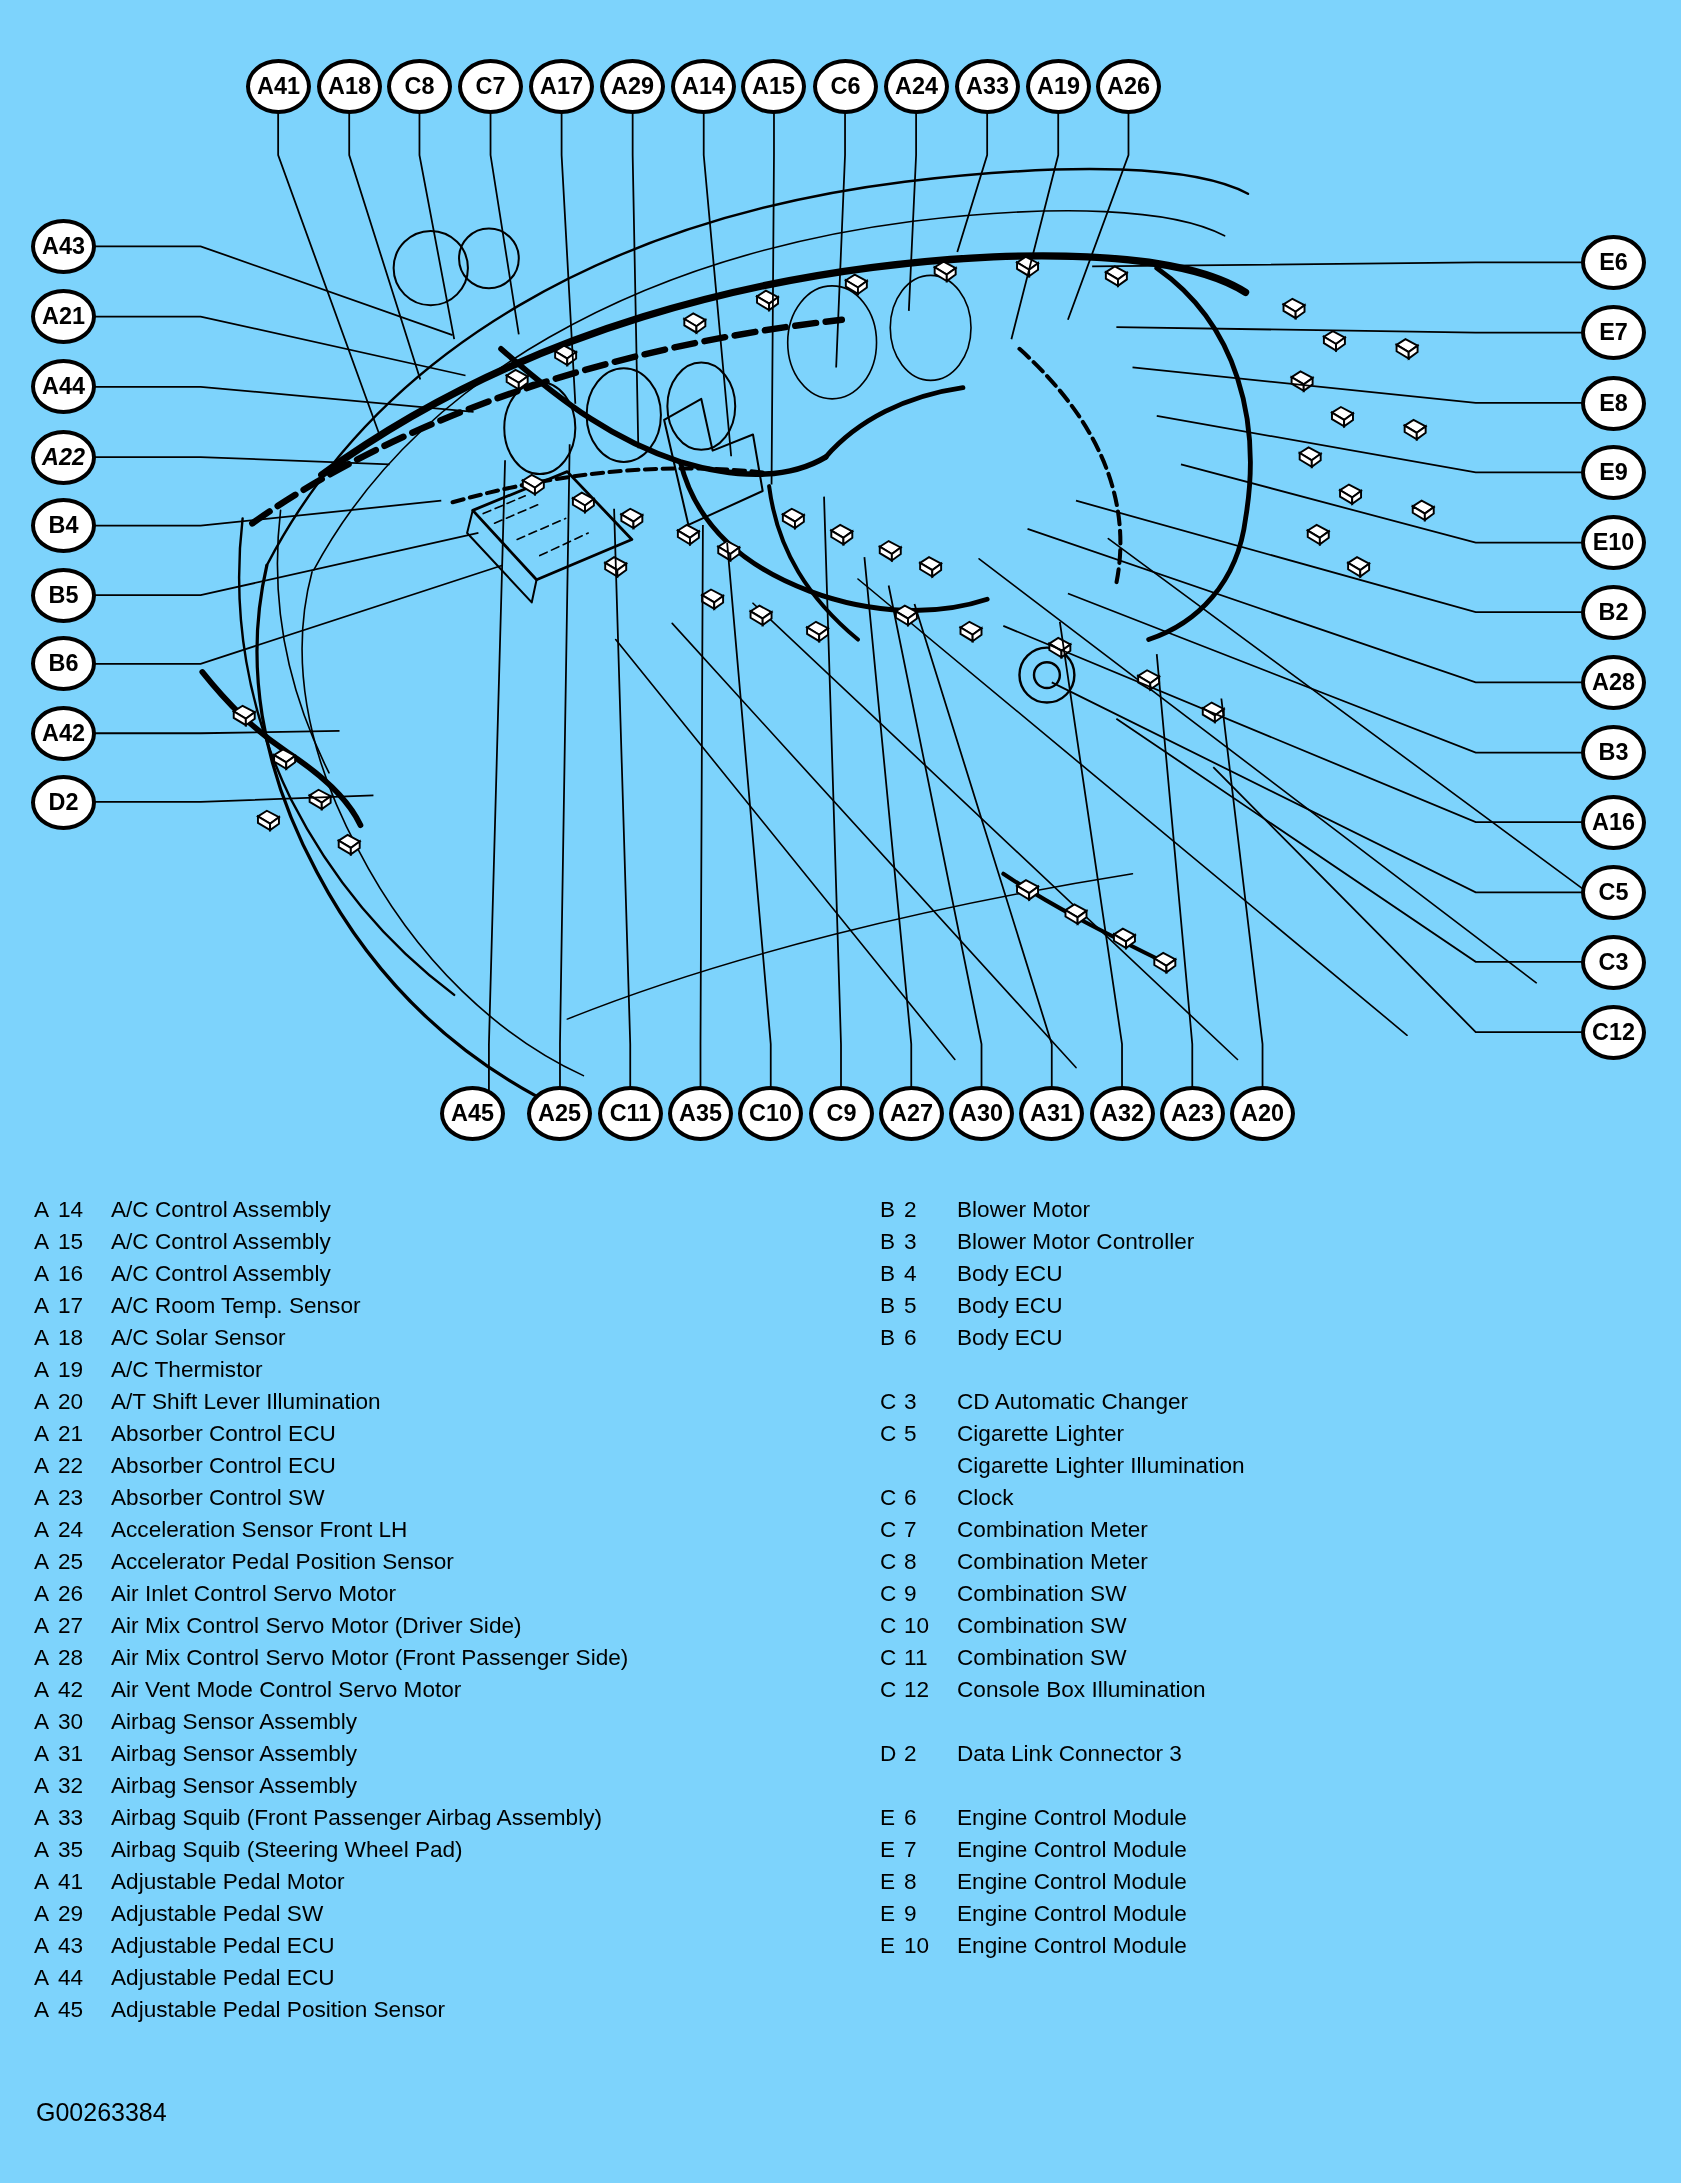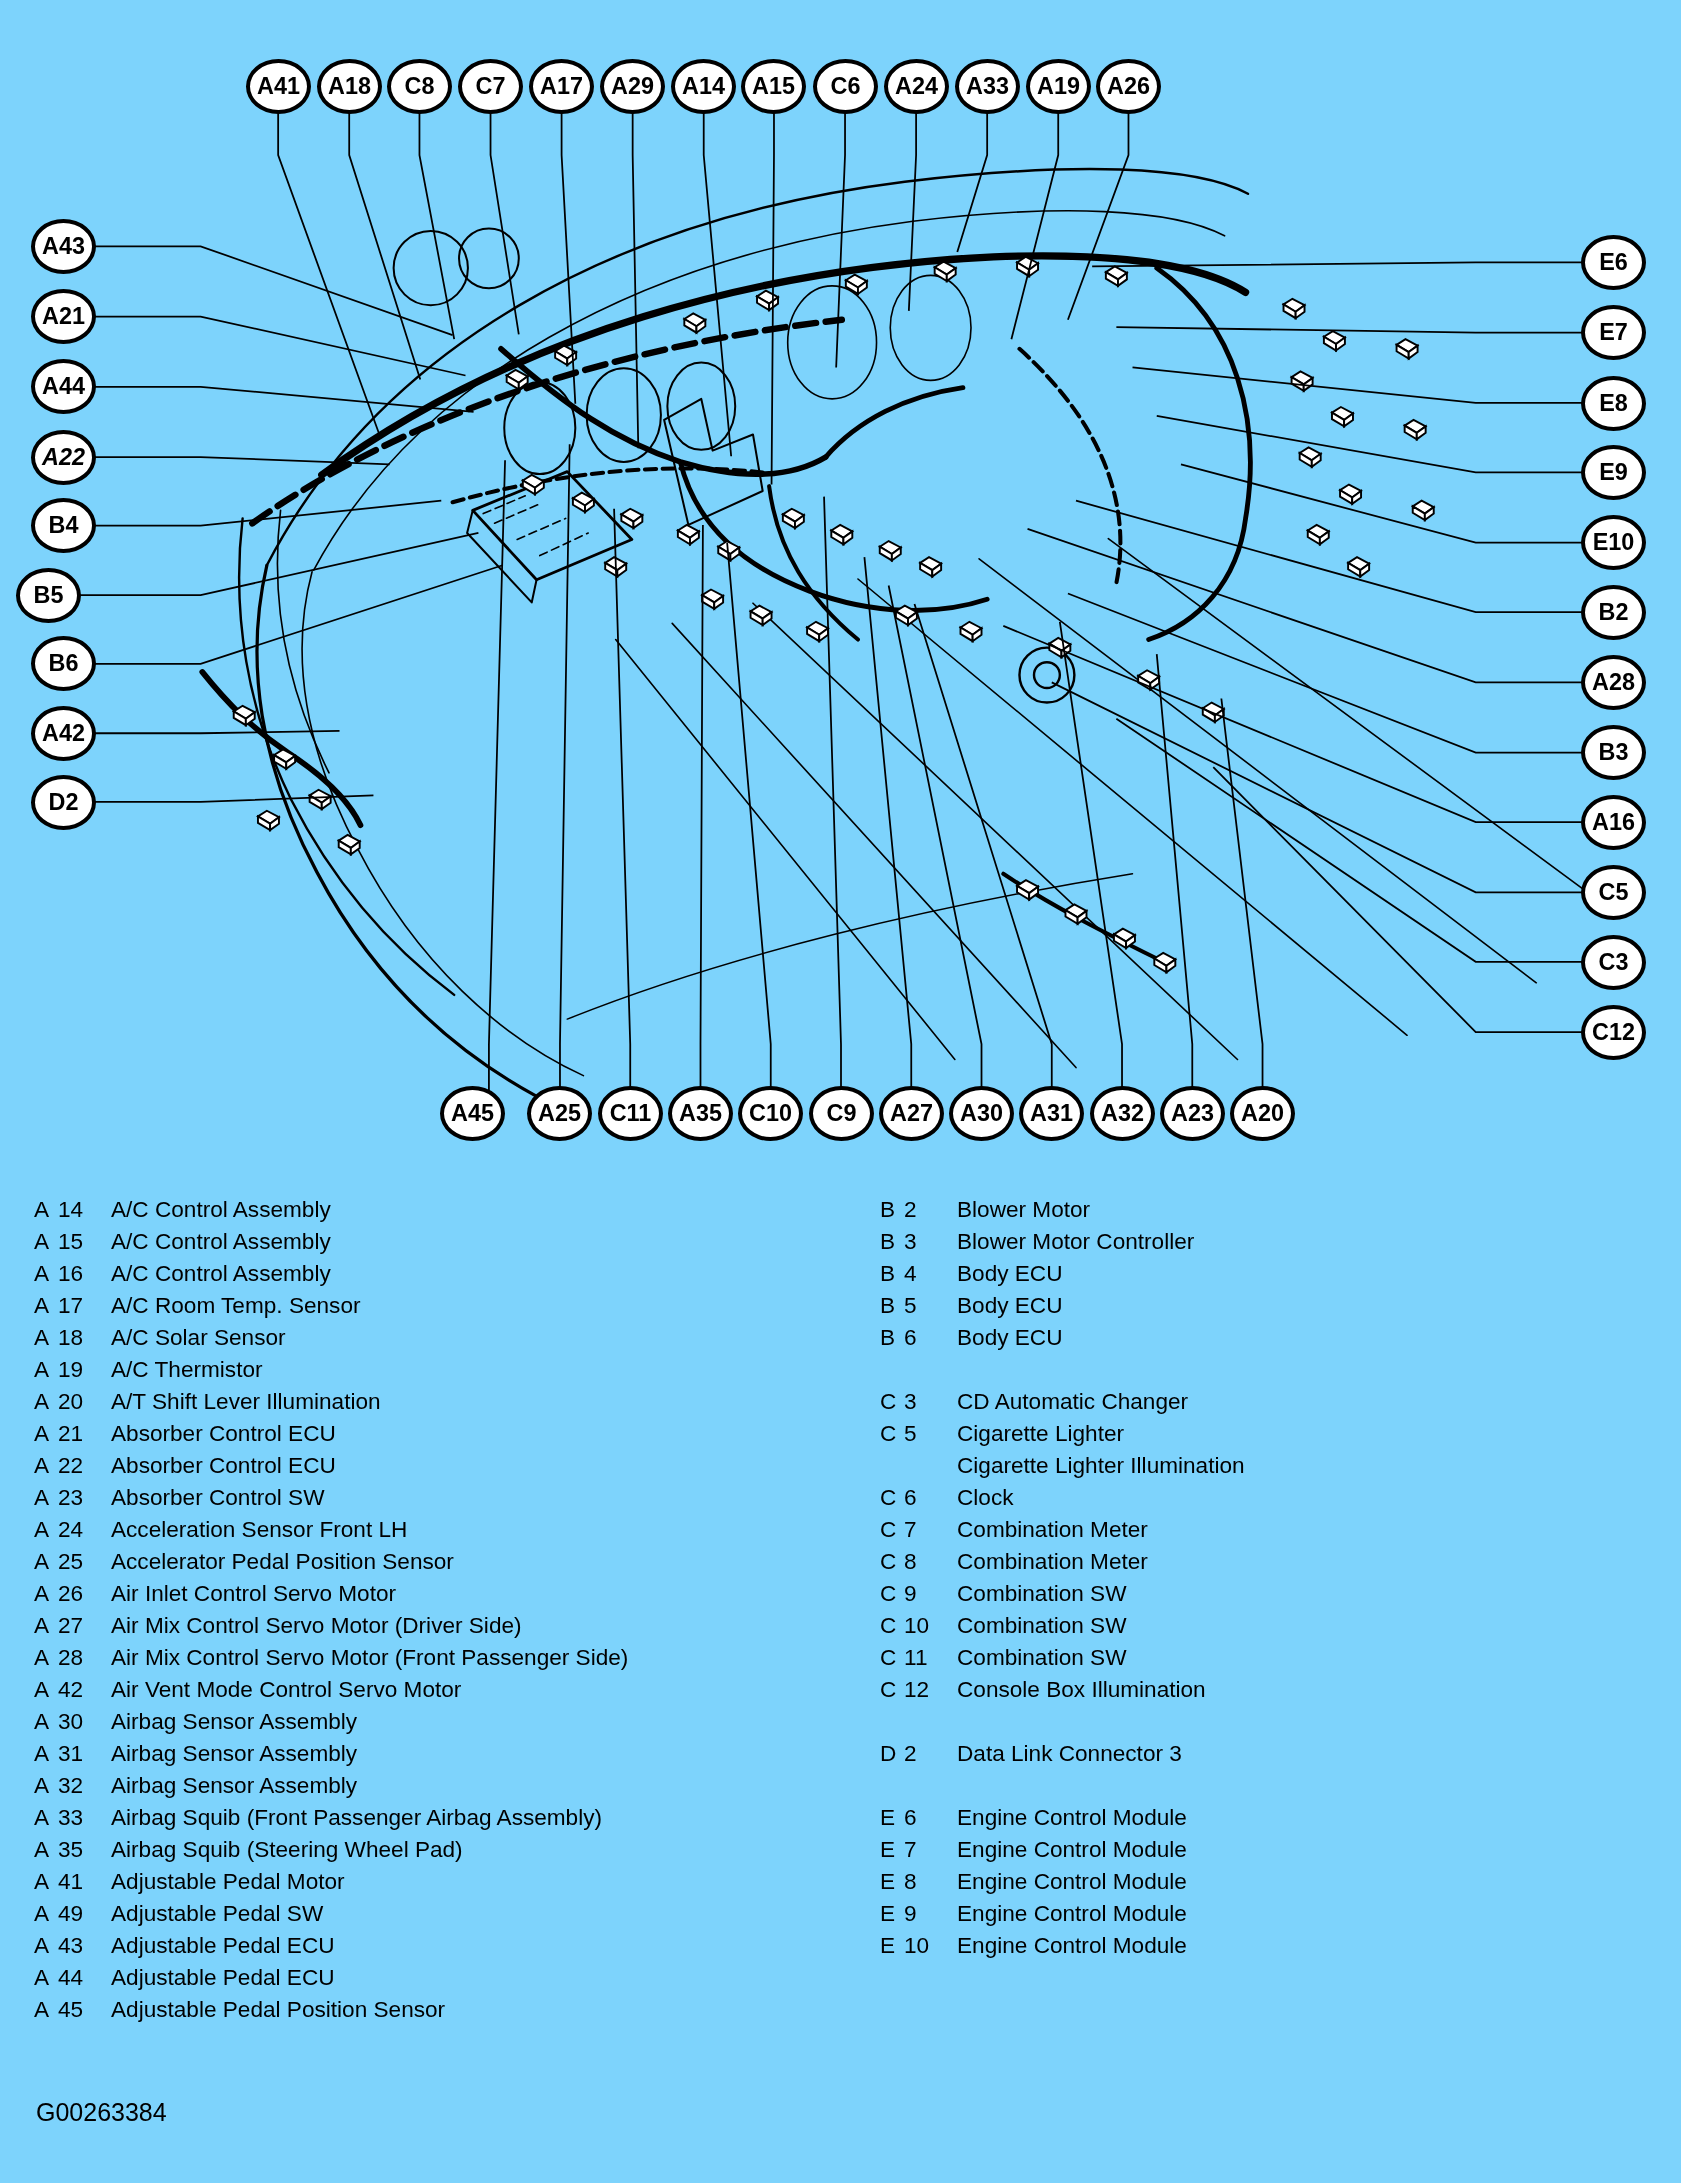--- a/index.html
+++ b/index.html
@@ -198,21 +198,21 @@
       <div class="callout" style="left: 813px; top: 59px;">C6</div>
       <div class="callout" style="left: 884px; top: 59px;">A24</div>
       <div class="callout" style="left: 955px; top: 59px;">A33</div>
       <div class="callout" style="left: 1026px; top: 59px;">A19</div>
       <div class="callout" style="left: 1096px; top: 59px;">A26</div>
       <div class="callout" style="left: 31px; top: 219px;">A43</div>
       <div class="callout" style="left: 31px; top: 289px;">A21</div>
       <div class="callout" style="left: 31px; top: 359px;">A44</div>
       <div class="callout" style="left: 31px; top: 430px; font-style: italic;">A22</div>
       <div class="callout" style="left: 31px; top: 498px;">B4</div>
-      <div class="callout" style="left: 16px; top: 568px; text-align: right;">B5</div>
+      <div class="callout" style="left: 31px; top: 568px; text-align: right;">B5</div>
       <div class="callout" style="left: 31px; top: 636px;">B6</div>
       <div class="callout" style="left: 31px; top: 706px;">A42</div>
       <div class="callout" style="left: 31px; top: 775px; text-align: right;">D2</div>
       <div class="callout" style="left: 1581px; top: 235px;">E6</div>
       <div class="callout" style="left: 1581px; top: 305px;">E7</div>
       <div class="callout" style="left: 1581px; top: 376px;">E8</div>
       <div class="callout" style="left: 1581px; top: 445px;">E9</div>
       <div class="callout" style="left: 1581px; top: 515px;">E10</div>
       <div class="callout" style="left: 1581px; top: 585px;">B2</div>
       <div class="callout" style="left: 1581px; top: 655px;">A28</div>
@@ -342,21 +342,21 @@
           <span class="lnum">35</span>
           <span class="lname">Airbag Squib (Steering Wheel Pad)</span>
         </div>
         <div class="lrow">
           <span class="lcode">A</span>
           <span class="lnum">41</span>
           <span class="lname">Adjustable Pedal Motor</span>
         </div>
         <div class="lrow">
           <span class="lcode">A</span>
-          <span class="lnum">49</span>
+          <span class="lnum">29</span>
           <span class="lname">Adjustable Pedal SW</span>
         </div>
         <div class="lrow">
           <span class="lcode">A</span>
           <span class="lnum">43</span>
           <span class="lname">Adjustable Pedal ECU</span>
         </div>
         <div class="lrow">
           <span class="lcode">A</span>
           <span class="lnum">44</span>

